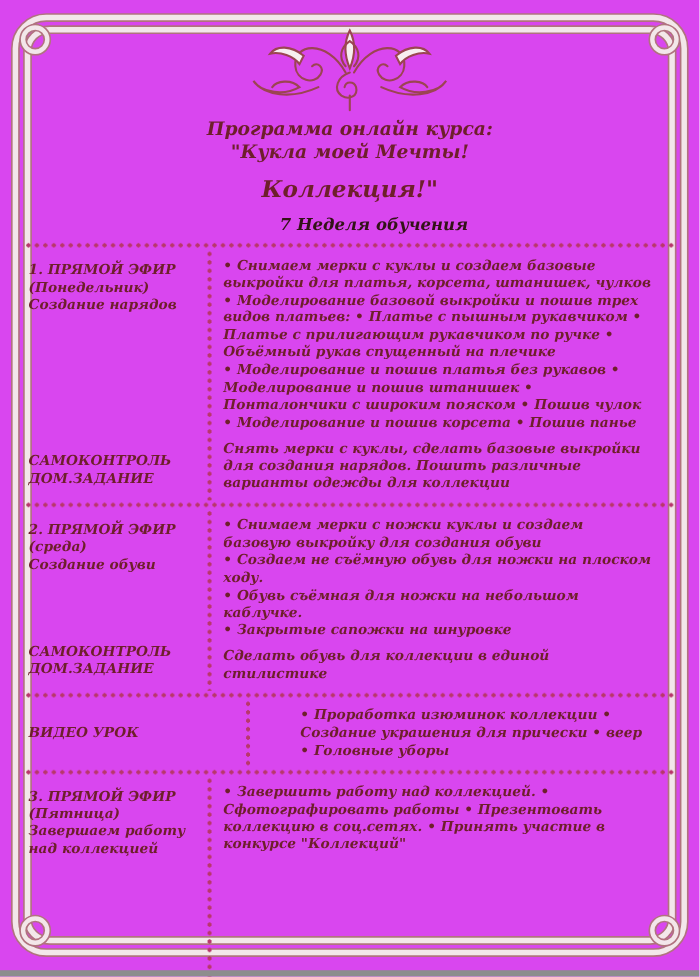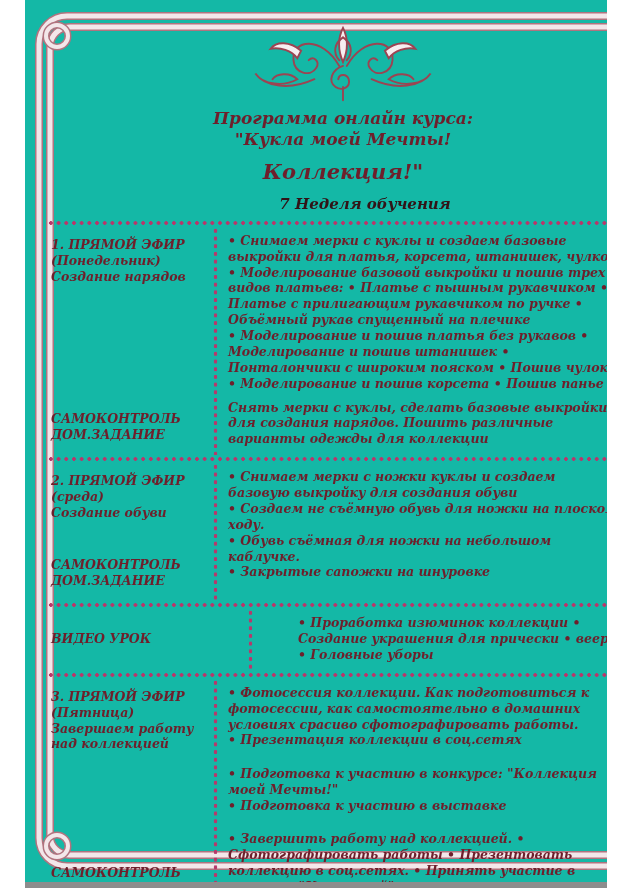--- a/index.html
+++ b/index.html
@@ -6,27 +6,26 @@
     --maroon:#6e1f2b;
     --subtitle:#321317;
     --dot:#b8376b;
     --frame:#b1737f;
     --frame-fill:#f3e7ea;
     --strip:#8d8d8d;
   }
   html,body{margin:0;padding:0;background:#fff;}
   .page{
     position:relative;
-    width:582px;height:888px;
-    background:#14b8a6;
+    width:636px;height:888px;
+    background:#d946ef;
     overflow:hidden;
     font-family:"DejaVu Serif", serif;
     font-weight:bold;font-style:italic;
     color:var(--maroon);
-    margin-left:25px;
   }
   .frame-svg{position:absolute;left:0;top:0;width:636px;height:888px;pointer-events:none;}
   .bottom-strip{position:absolute;left:0;bottom:0;width:100%;height:6px;background:var(--strip);}
   .content{position:absolute;left:22px;top:22px;width:592px;}
   .ornament{width:200px;height:80px;margin:2px auto 4px auto;display:block;}
   .title-block{text-align:center;line-height:1.25;}
   .title-line{font-size:17px;}
   .title-line3{font-size:21px;margin-top:8px;}
   .subtitle{font-size:15px;color:var(--subtitle);text-align:center;margin-top:10px;margin-bottom:6px;padding-left:44px;}
   .course-table{width:100%;}
@@ -144,20 +143,21 @@
 Создание обуви</div>
           <div class="left-footer">САМОКОНТРОЛЬ
 ДОМ.ЗАДАНИЕ</div>
         </div>
         <div class="vdots"></div>
         <div class="cell cell-right">
           <div>• Снимаем мерки с ножки куклы и создаем базовую выкройку для создания обуви
 • Создаем не съёмную обувь для ножки на плоском ходу.
 • Обувь съёмная для ножки на небольшом каблучке.
 • Закрытые сапожки на шнуровке</div>
+          <div class="hw">Сделать обувь для коллекции в единой стилистике</div>
         </div>
       </div>
 
       <div class="hdots"></div>
 
       <div class="trow row3">
         <div class="cell cell-left">
           <div>ВИДЕО УРОК</div>
         </div>
         <div class="vdots"></div>
@@ -172,24 +172,20 @@
         <div class="cell cell-left">
           <div>3. ПРЯМОЙ ЭФИР
 (Пятница)
 Завершаем работу
 над коллекцией</div>
           <div class="left-footer">САМОКОНТРОЛЬ
 ДОМ. ЗАДАНИЕ.</div>
         </div>
         <div class="vdots"></div>
         <div class="cell cell-right">
-          <div>• Фотосессия коллекции. Как подготовиться к фотосессии, как самостоятельно в домашних условиях срасиво сфотографировать работы.
-• Презентация коллекции в соц.сетях</div>
-          <div class="mid-block">• Подготовка к участию в конкурсе: "Коллекция моей Мечты!"
-• Подготовка к участию в выставке</div>
           <div>• Завершить работу над коллекцией. • Сфотографировать работы • Презентовать коллекцию в соц.сетях. • Принять участие в конкурсе "Коллекций"</div>
         </div>
       </div>
 
     </div>
   </div>
 
   <div class="bottom-strip"></div>
 </div>
 

